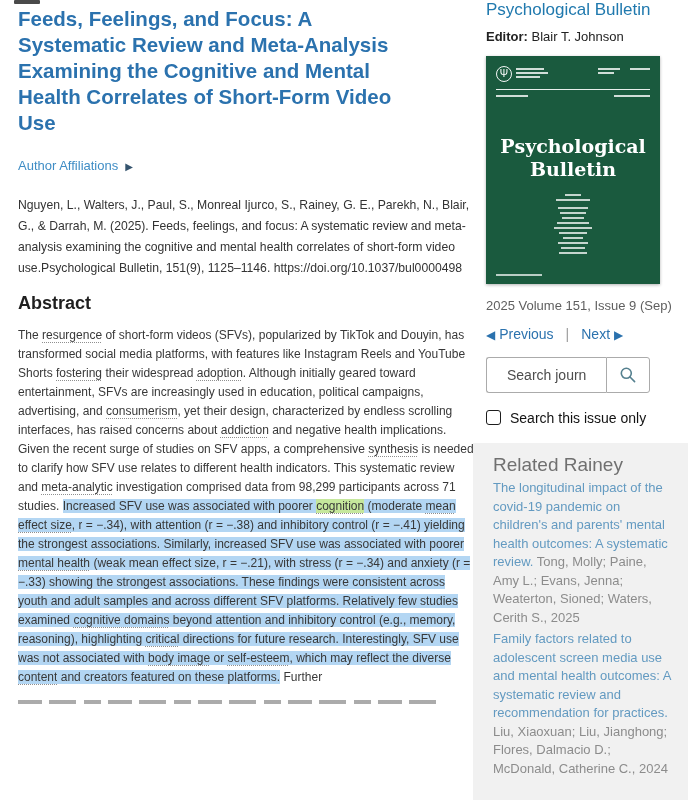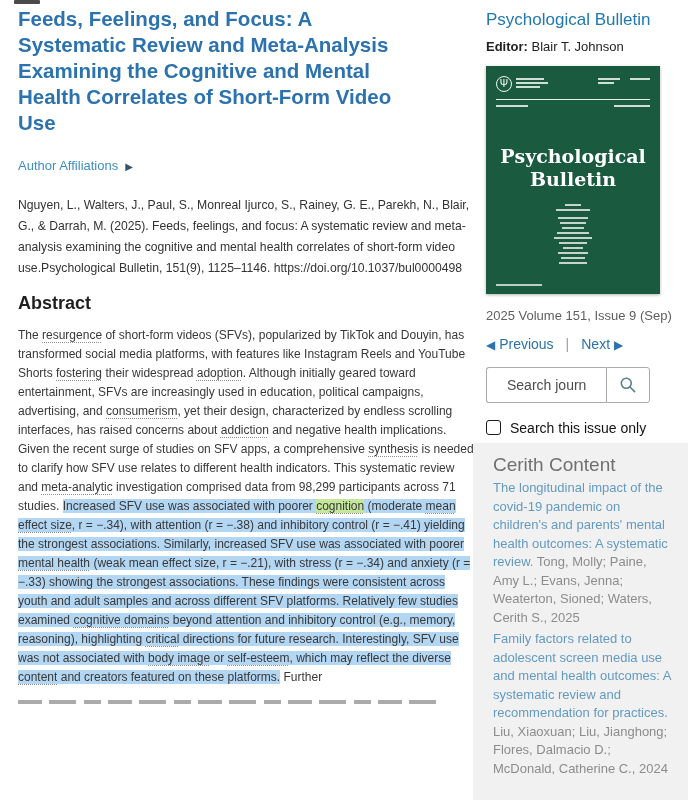--- a/index.html
+++ b/index.html
@@ -24,21 +24,21 @@
   .abs-h{margin-top:14px;font-size:18px;font-weight:bold;color:#1f1f1f}
   .abs{margin-top:12px;font-size:12px;line-height:19px;color:#383838}
   .sg-hl{background:var(--hl_blue)}
   .sg-grn{background:var(--hl_green)}
   .sg-dot{text-decoration:underline dotted #8f8f8f 1px;text-underline-offset:3px}
   .sg-i{}
   .cut-line{margin-top:13px;height:4px;width:92%;opacity:.55;
     background:repeating-linear-gradient(90deg,#666 0 24px,transparent 24px 31px,#666 31px 58px,transparent 58px 66px,#666 66px 83px,transparent 83px 90px)}
 
   
-  .side{position:absolute;left:486px;top:10px;width:186px}
+  .side{position:absolute;left:486px;top:0;width:186px}
   .journal-link{color:#2079ae;font-size:17px;cursor:pointer}
   .editor-line{margin-top:9px;font-size:13px;color:#222}
   .editor-line b{font-weight:bold}
 
   .cover{margin-top:12px;width:174px;height:228px;background:var(--cover_green);
     position:relative;padding:10px;box-shadow:0 1px 3px rgba(0,0,0,.3);cursor:pointer}
   .cov-head{display:flex;align-items:flex-start}
   .cov-logo{width:16px;height:16px;border:1px solid rgba(255,255,255,.95);border-radius:50%;
     color:#fff;font-size:10px;line-height:14px;text-align:center;flex:none}
   .cov-lines{margin-left:4px}
@@ -161,21 +161,21 @@
     </div>
   </div>
 
   <label class="chkrow">
     <input type="checkbox" style="">
     <span>Search this issue only</span>
   </label>
 </div>
 
 <div class="related">
-  <h3 class="rel-h">Cerith Content</h3>
+  <h3 class="rel-h">Related Rainey</h3>
   <p class="rel-item">
     <span class="rel-link">The longitudinal impact of the covid-19 pandemic on children's and parents' mental health outcomes: A systematic review.</span>
     <span class="rel-meta">Tong, Molly; Paine, Amy L.; Evans, Jenna; Weaterton, Sioned; Waters, Cerith S., 2025</span>
   </p>
   <p class="rel-item">
     <span class="rel-link">Family factors related to adolescent screen media use and mental health outcomes: A systematic review and recommendation for practices.</span>
     <span class="rel-meta">Liu, Xiaoxuan; Liu, Jianghong; Flores, Dalmacio D.; McDonald, Catherine C., 2024</span>
   </p>
   <p class="rel-item">
     

